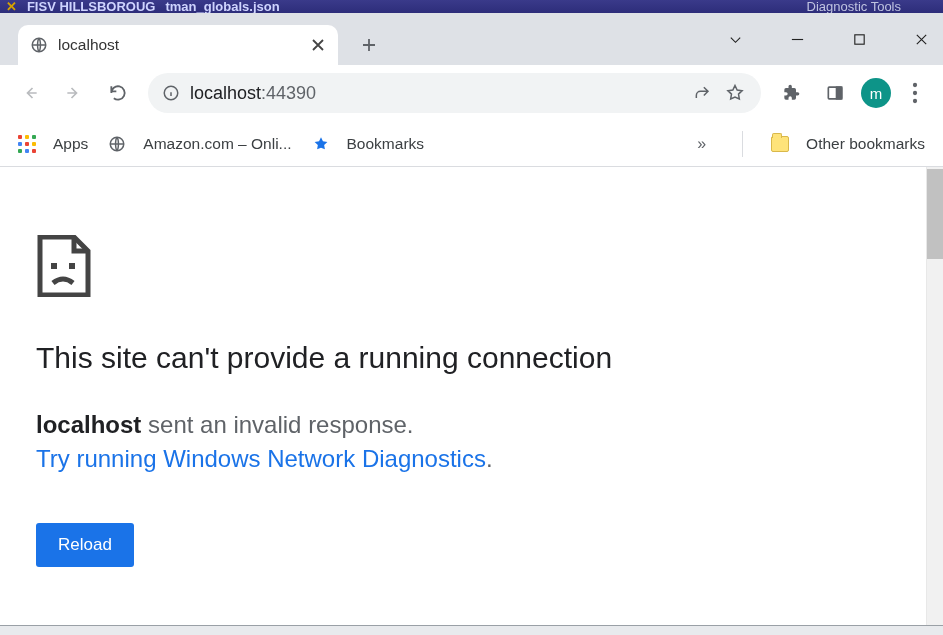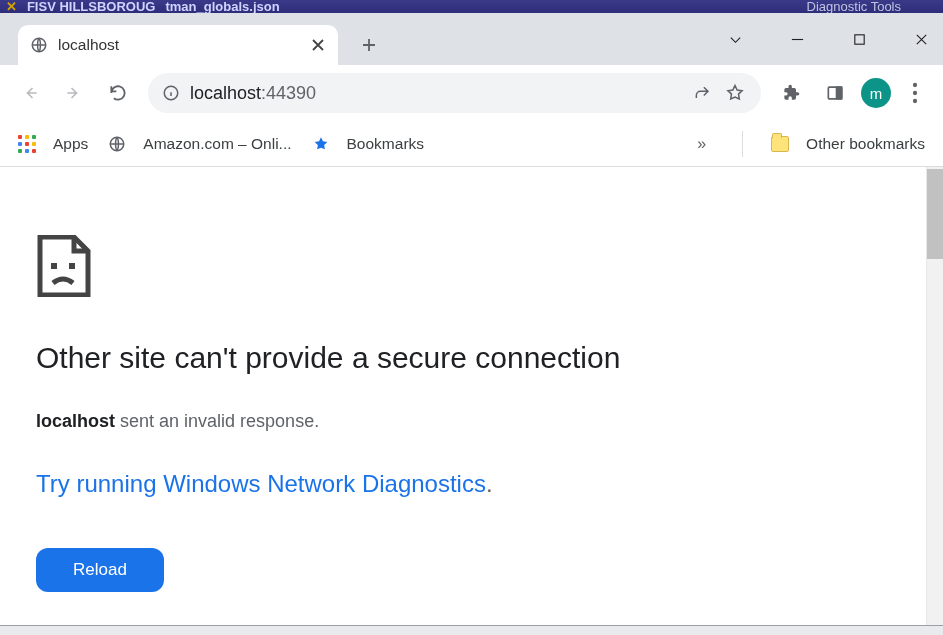--- a/index.html
+++ b/index.html
@@ -53,25 +53,25 @@
     .sep{ width:1px; height:26px; background:#dadce0; margin:0 8px;}
     .folder{ width:18px; height:16px; background:#fee37a; border:1px solid #d9b84a; border-radius:2px; position:relative;}
     .folder::before{ content:""; position:absolute; top:-4px; left:0; width:8px; height:4px; background:#fee37a; border:1px solid #d9b84a; border-bottom:none; border-radius:2px 2px 0 0;}
 
     .content{ position:relative; background:#fff; height:467px; }
     .scrollbar{ position:absolute; right:0; top:0; width:17px; height:100%; background:#f1f1f1; border-left:1px solid #e8e8e8;}
     .scrollbar .thumb{ background:#c1c1c1; width:100%; height:90px; margin-top:2px;}
     .errpage{ padding:68px 0 0 36px; max-width:700px;}
     .sadicon{ width:56px; height:62px; margin-bottom:40px;}
     .errtitle{ font-size:30px; font-weight:400; color:#202124; margin-bottom:36px;}
-    .errmsg{ font-size:18px; color:#5f6368; margin-bottom:38px;}
+    .errmsg{ font-size:24px; color:#5f6368; margin-bottom:6px;}
     .errmsg b{ color:#202124; font-weight:600;}
     .errlink{ font-size:24px; color:#1a73e8; }
     .errlink .dot{ color:#5f6368;}
-    .reloadbtn{ margin-top:50px; background:#1a73e8; color:#fff; border:none; font-size:17px; padding:12px 37px; border-radius:12px; font-weight:500; cursor:pointer;}
+    .reloadbtn{ margin-top:50px; background:#1a73e8; color:#fff; border:none; font-size:17px; padding:12px 22px; border-radius:3px; font-weight:500; cursor:pointer;}
 
     .bottom-sliver{ position:absolute; bottom:0; left:0; right:0; height:10px; background:#e8eaed; border-top:1px solid #9aa0a6; overflow:hidden;}
   </style>
 </head>
 <body>
 
 <div class="vs-titlebar">
   <span class="xicon">✕</span>
   <span class="frag">FISV HILLSBOROUG</span>
   <span class="frag">tman_globals.json</span>
@@ -226,20 +226,20 @@
       <div class="thumb"></div>
     </div>
   <div class="errpage">
     <svg class="sadicon" viewBox="0 0 56 62">
       <path d="M4 2 H38 L52 16 V60 H4 Z" fill="none" stroke="#444" stroke-width="5"></path>
       <path d="M38 2 V16 H52" fill="none" stroke="#444" stroke-width="5"></path>
       <rect x="15" y="28" width="6" height="6" fill="#444"></rect>
       <rect x="33" y="28" width="6" height="6" fill="#444"></rect>
       <path d="M17 48 Q27 40 37 48" fill="none" stroke="#444" stroke-width="5"></path>
     </svg>
-    <h1 class="errtitle">Other site can't provide a secure connection</h1>
+    <h1 class="errtitle">This site can't provide a running connection</h1>
     <p class="errmsg"><b>localhost</b><span> sent an invalid response.</span></p>
     <p class="errlink"><a style="color:#1a73e8; text-decoration:none;">Try running Windows Network Diagnostics</a><span class="dot">.</span></p>
     <button class="reloadbtn">Reload</button>
   </div>
 </div>
 
 <div class="bottom-sliver"></div>
 
 </body></html>

